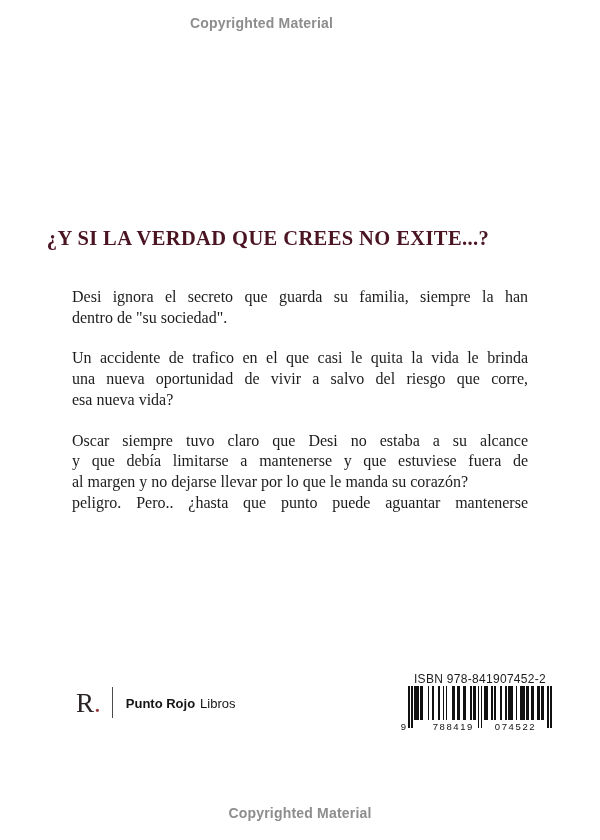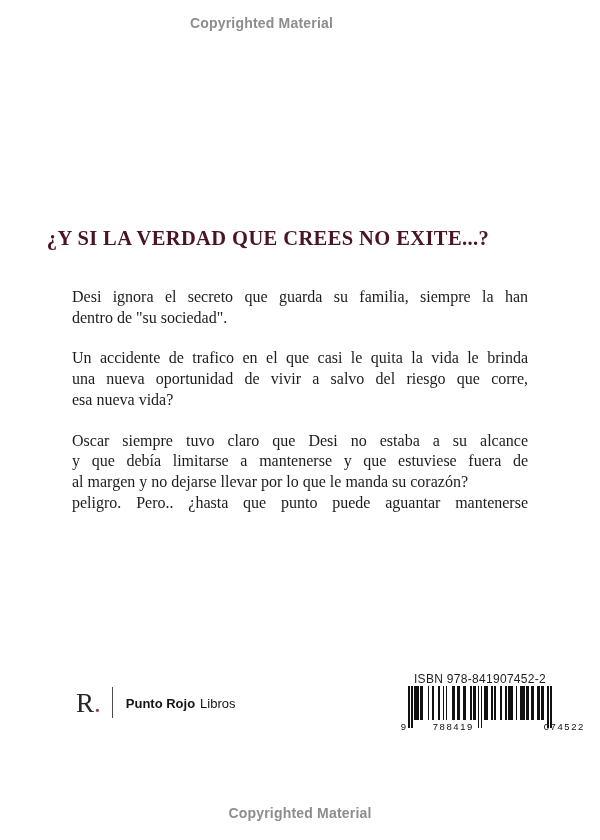--- a/index.html
+++ b/index.html
@@ -115,21 +115,21 @@
     position: absolute;
     top: 51px;
     font-family: "Liberation Sans", sans-serif;
     font-size: 9.5px;
     color: #111;
     letter-spacing: 1.6px;
     white-space: nowrap;
   }
   .bc-first { left: 0; width: 9px; text-align: right; letter-spacing: 0; }
   .bc-left  { left: 20px; width: 57px; text-align: right; }
-  .bc-right { left: 90px; width: 57px; text-align: right; margin-left: 41px; }
+  .bc-right { left: 90px; width: 57px; text-align: center; }
 </style>
 </head>
 <body>
 
 <div class="page">
 
   <div class="banner top" style="color: rgb(141, 141, 141);">Copyrighted Material</div>
 
   <h1 class="headline" style="color: rgb(74, 20, 34);">¿Y SI LA VERDAD QUE CREES NO EXITE...?</h1>
 

